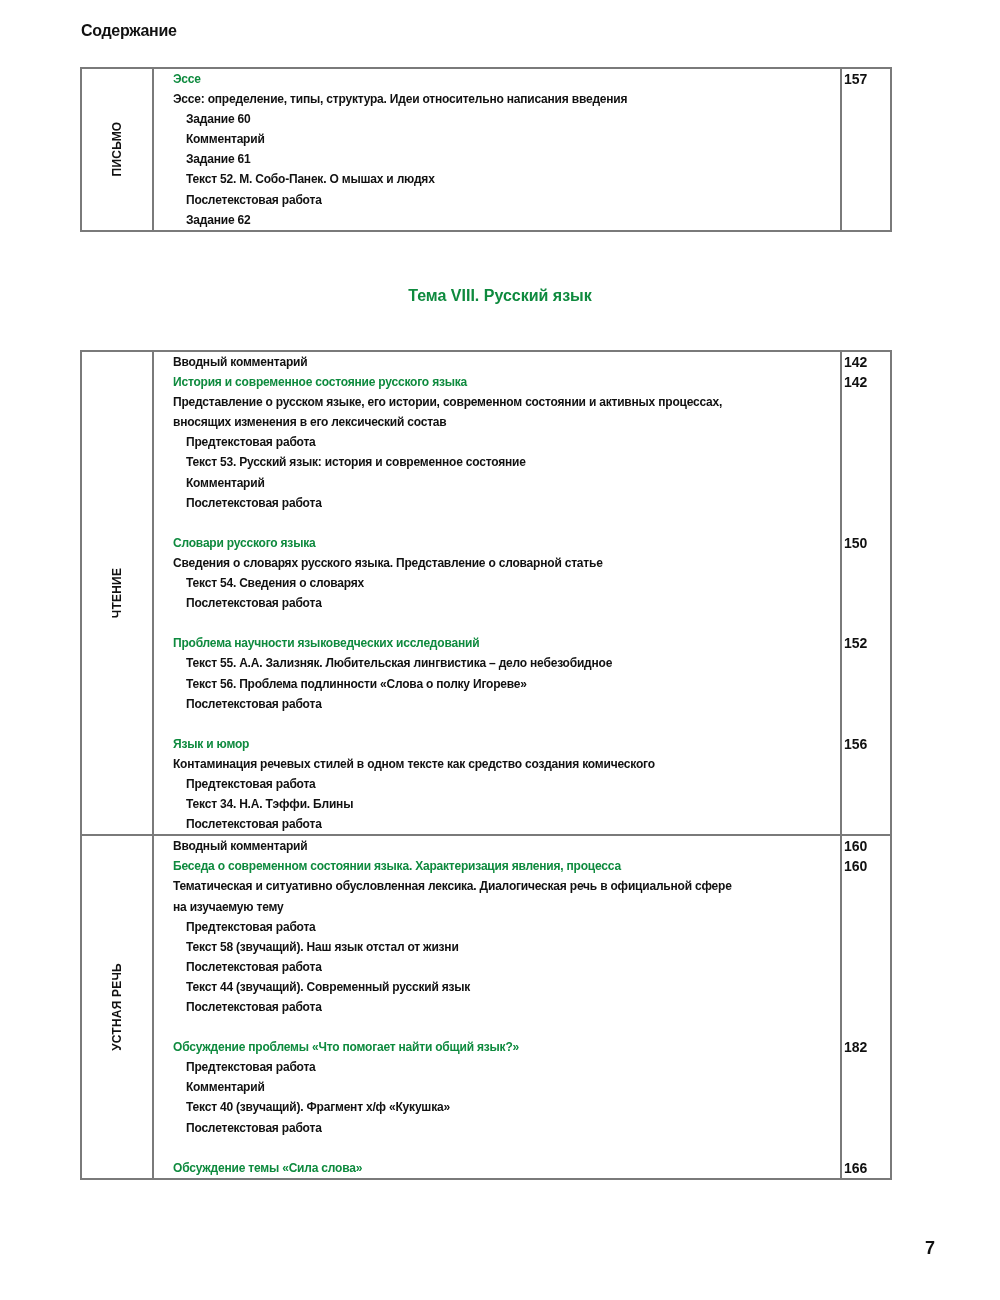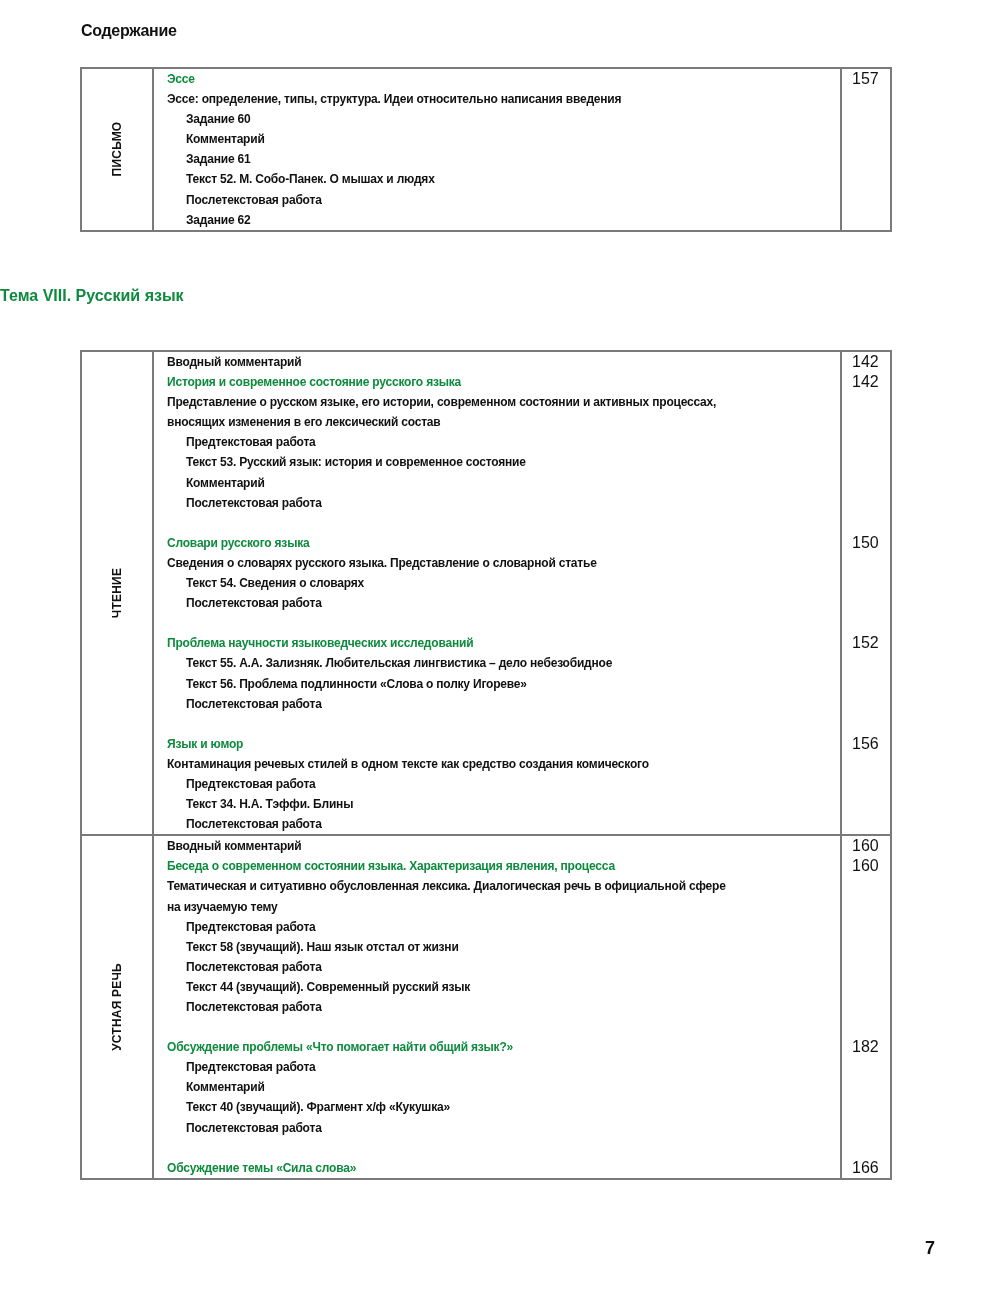--- a/index.html
+++ b/index.html
@@ -4,26 +4,26 @@
   <style>
     html, body { margin:0; padding:0; background:#ffffff; }
     body { width:1000px; height:1300px; position:relative; font-family:"Liberation Sans", sans-serif; color:#111; }
     .running-head { position:absolute; left:81px; top:22px; font-size:16px; font-weight:bold; letter-spacing:-0.3px; }
     .toc-table { position:absolute; left:80px; border-collapse:collapse; width:810px; table-layout:fixed; }
     .toc-table td { border:2px solid #7a7a7a; vertical-align:top; padding:0; }
     .col-side { width:70px; position:relative; }
     .col-main { width:686px; }
     .col-page { width:48px; }
     .side-label { position:absolute; left:50%; top:50%; transform:translate(-50%,-50%) rotate(-90deg); white-space:nowrap; font-size:12px; font-weight:bold; letter-spacing:0.2px; }
-    .line { font-size:12px; line-height:20.1px; height:20.1px; white-space:nowrap; font-weight:bold; letter-spacing:-0.2px; padding-left:13px; }
+    .line { font-size:12px; line-height:20.1px; height:20.1px; white-space:nowrap; font-weight:bold; letter-spacing:-0.2px; padding-left:19px; }
     .line.green { color:#0e8a3e; }
     .line.indent { padding-left:32px; }
     .line.blank { height:20.1px; }
-    .pg { font-size:16px; line-height:20.1px; height:20.1px; font-weight:normal; padding-left:10px; }
-    .section-title { position:absolute; left:0; width:1000px; top:287px; text-align:left; color:#0e8a3e; font-size:16px; font-weight:bold; }
+    .pg { font-size:14px; line-height:20.1px; height:20.1px; font-weight:bold; padding-left:2px; }
+    .section-title { position:absolute; left:0; width:1000px; top:287px; text-align:center; color:#0e8a3e; font-size:16px; font-weight:bold; }
     .page-number { position:absolute; left:925px; top:1238px; font-size:18px; font-weight:bold; }
   </style>
 </head>
 <body>
 
 <div class="running-head">Содержание</div>
 
 <table class="toc-table" style="top:67px;">
   <tbody>
       <tr>

